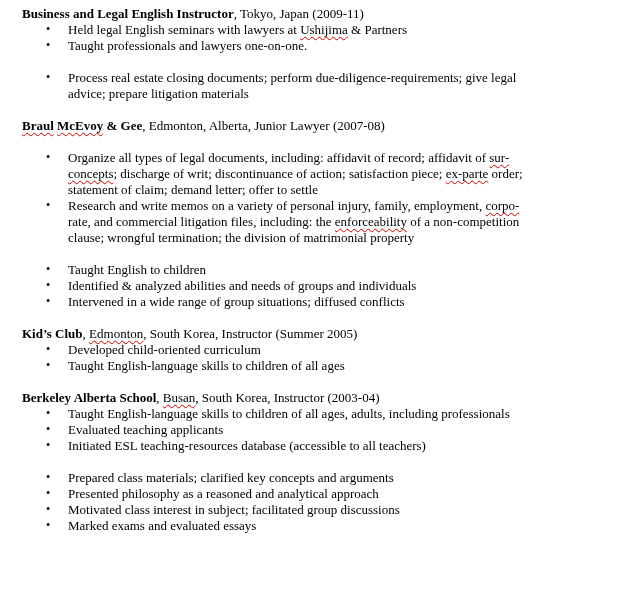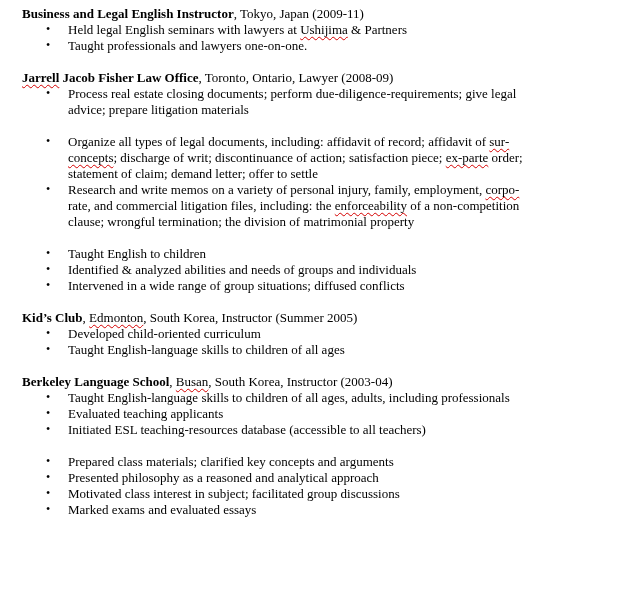--- a/index.html
+++ b/index.html
@@ -47,27 +47,27 @@
 
 <div class="doc">
     <div class="section">
       <div class="heading"><b>Business and Legal English Instructor</b><span>, Tokyo, Japan (2009-11)</span></div>
       <ul class="bullets">
         <li class="bullet"><span class="marker">•</span>Held legal English seminars with lawyers at <span class="sq">Ushijima</span> &amp; Partners</li>
         <li class="bullet"><span class="marker">•</span>Taught professionals and lawyers one-on-one.</li>
       </ul>
     </div>
     <div class="section">
-      <div class="heading"><b><span class="sq">Jarrell</span> Jacob Fisher Law Office</b><span>, Toronto, Ontario, Lawyer (2008-09)</span></div>
       <ul class="bullets">
         <li class="bullet"><span class="marker">•</span>Process real estate closing documents; perform due-diligence-requirements; give legal
 advice; prepare litigation materials</li>
       </ul>
     </div>
     <div class="section extra-gap">
+      <div class="heading"><b><span class="sq">Braul</span> <span class="sq">McEvoy</span> &amp; Gee</b><span>, Edmonton, Alberta, Junior Lawyer (2007-08)</span></div>
       <ul class="bullets">
         <li class="bullet"><span class="marker">•</span>Organize all types of legal documents, including: affidavit of record; affidavit of <span class="sq">sur-</span>
 <span class="sq">concepts</span>; discharge of writ; discontinuance of action; satisfaction piece; <span class="sq">ex-parte</span> order;
 statement of claim; demand letter; offer to settle</li>
         <li class="bullet"><span class="marker">•</span>Research and write memos on a variety of personal injury, family, employment, <span class="sq">corpo-</span>
 rate, and commercial litigation files, including: the <span class="sq">enforceability</span> of a non-competition
 clause; wrongful termination; the division of matrimonial property</li>
       </ul>
     </div>
     <div class="section">
@@ -78,21 +78,21 @@
       </ul>
     </div>
     <div class="section">
       <div class="heading"><b>Kid’s Club</b><span>, <span class="sq">Edmonton</span>, South Korea, Instructor (Summer 2005)</span></div>
       <ul class="bullets">
         <li class="bullet"><span class="marker">•</span>Developed child-oriented curriculum</li>
         <li class="bullet"><span class="marker">•</span>Taught English-language skills to children of all ages</li>
       </ul>
     </div>
     <div class="section">
-      <div class="heading"><b>Berkeley Language School</b><span>, <span class="sq">Busan</span>, South Korea, Instructor (2003-04)</span></div>
+      <div class="heading"><b>Berkeley Alberta School</b><span>, <span class="sq">Busan</span>, South Korea, Instructor (2003-04)</span></div>
       <ul class="bullets">
         <li class="bullet"><span class="marker">•</span>Taught English-language skills to children of all ages, adults, including professionals</li>
         <li class="bullet"><span class="marker">•</span>Evaluated teaching applicants</li>
         <li class="bullet"><span class="marker">•</span>Initiated ESL teaching-resources database (accessible to all teachers)</li>
       </ul>
     </div>
     <div class="section">
       <ul class="bullets">
         <li class="bullet"><span class="marker">•</span>Prepared class materials; clarified key concepts and arguments</li>
         <li class="bullet"><span class="marker">•</span>Presented philosophy as a reasoned and analytical approach</li>

